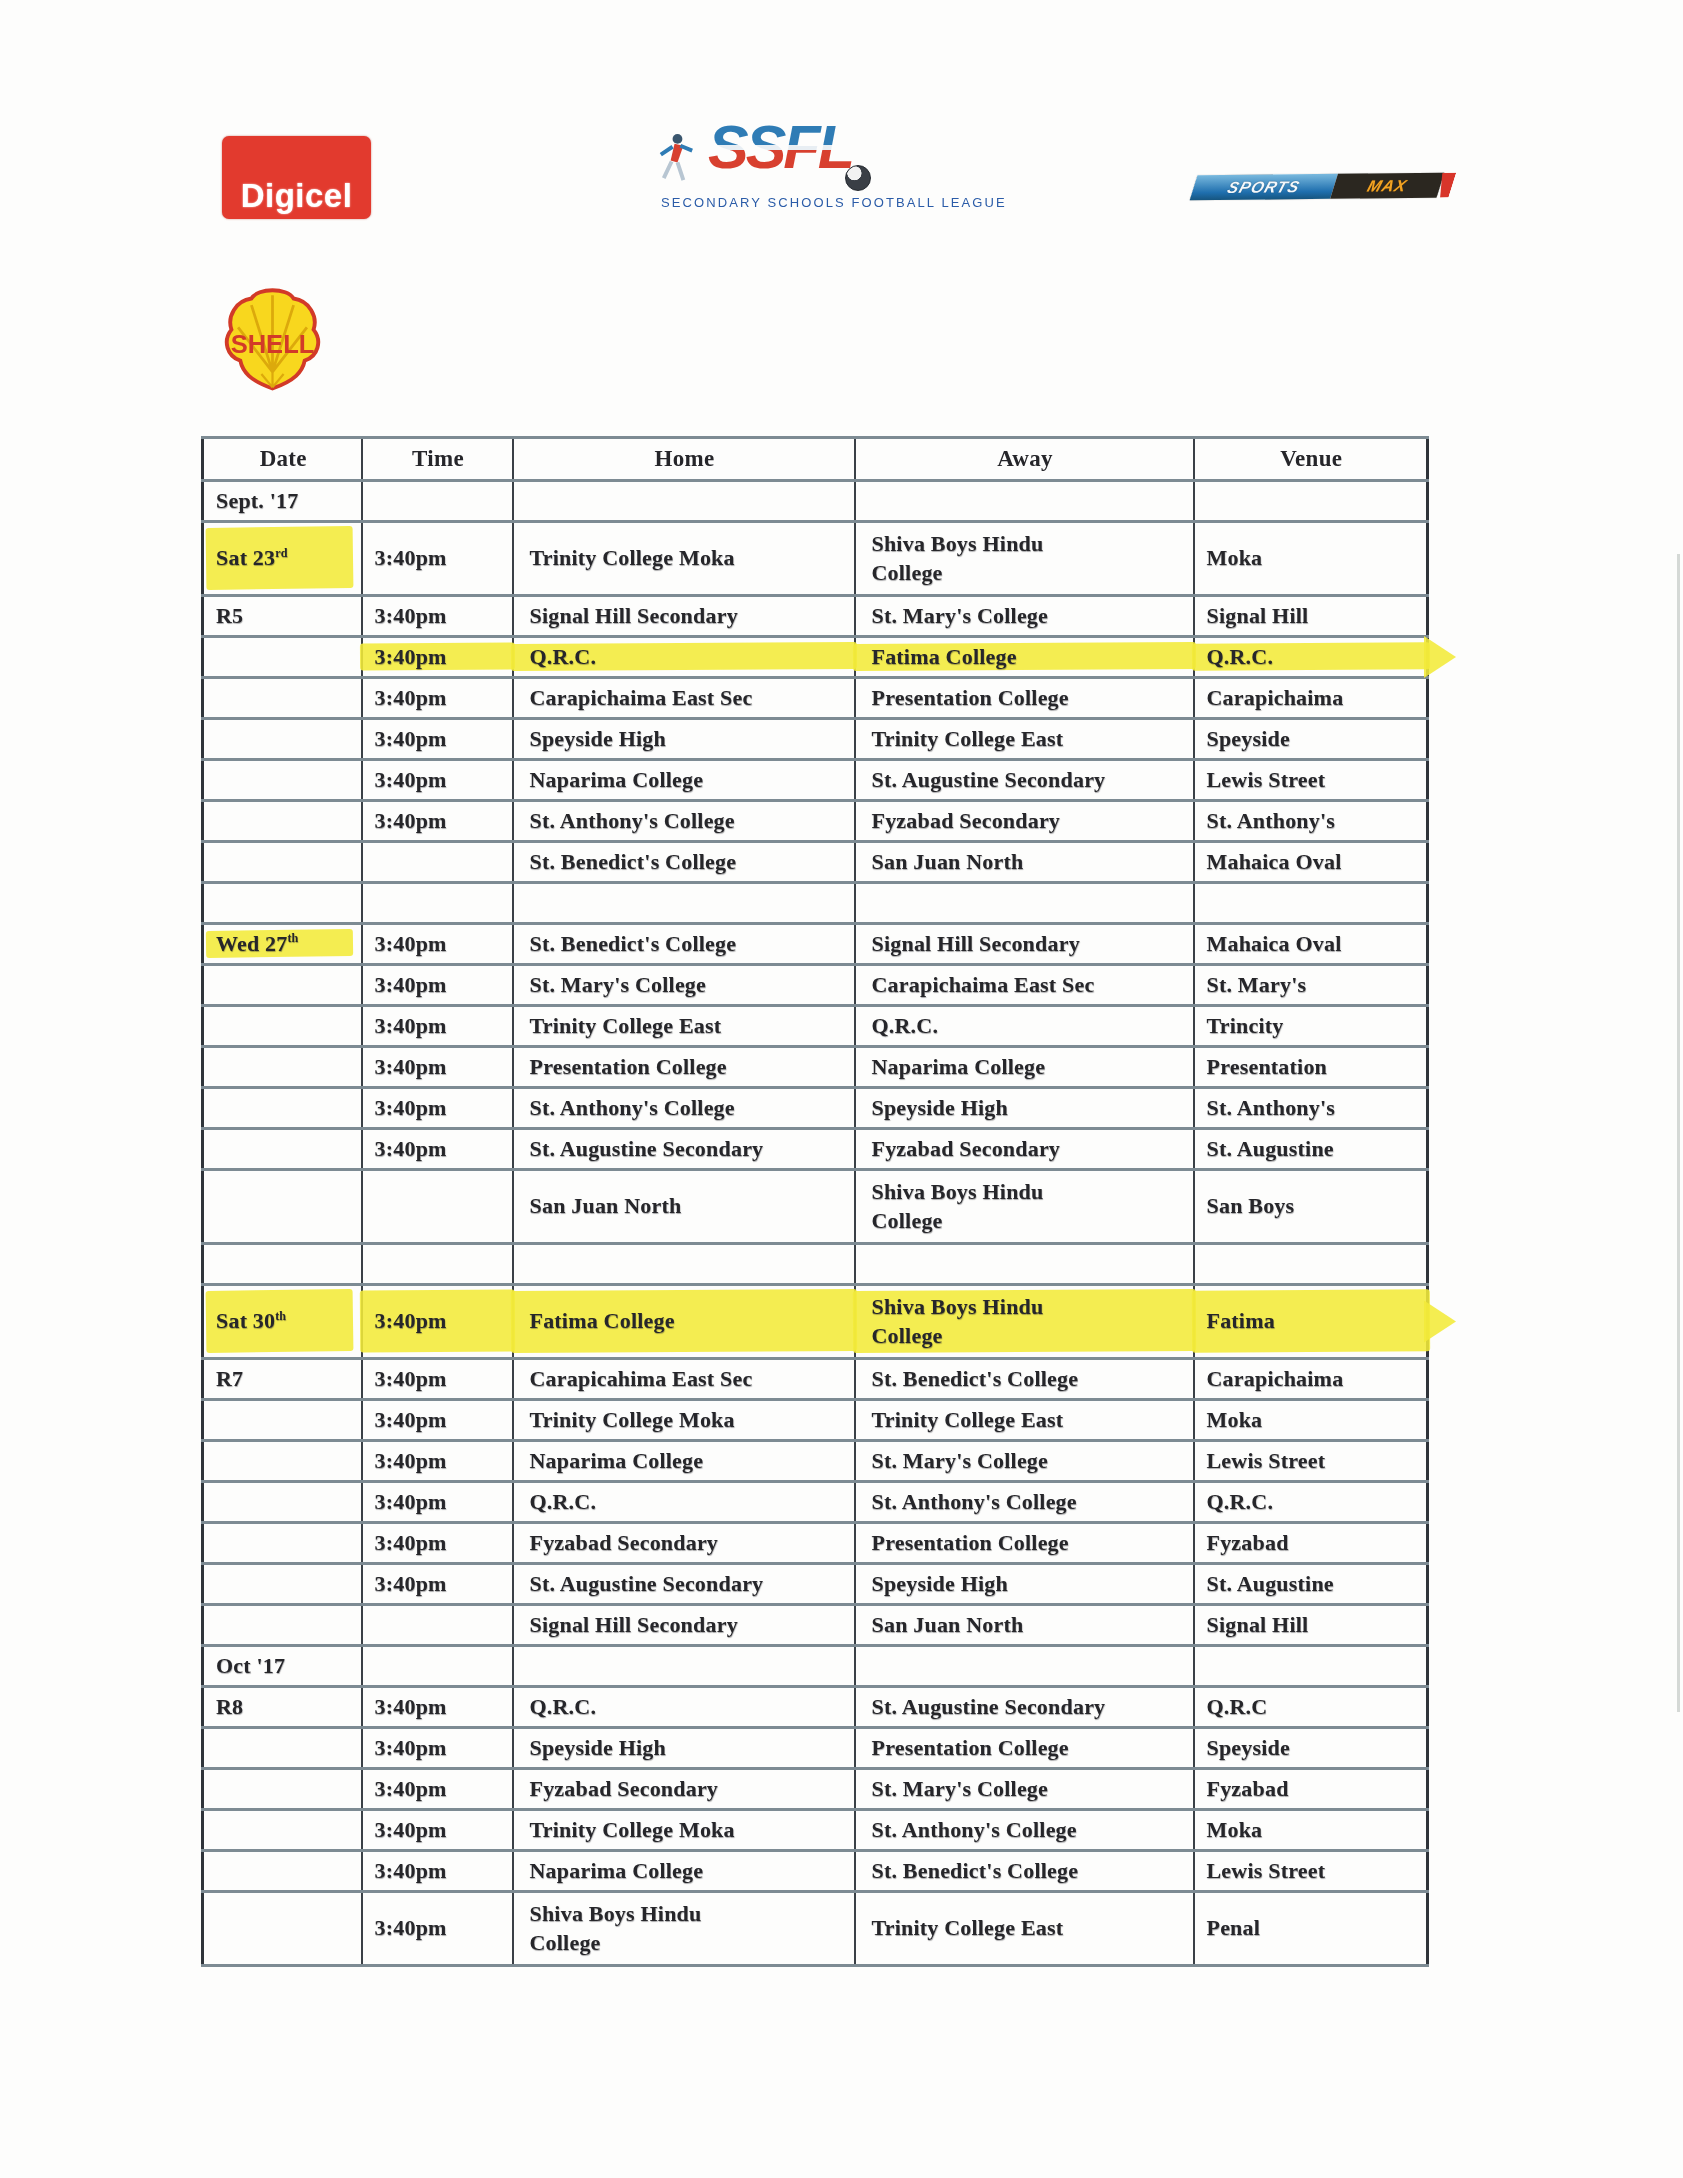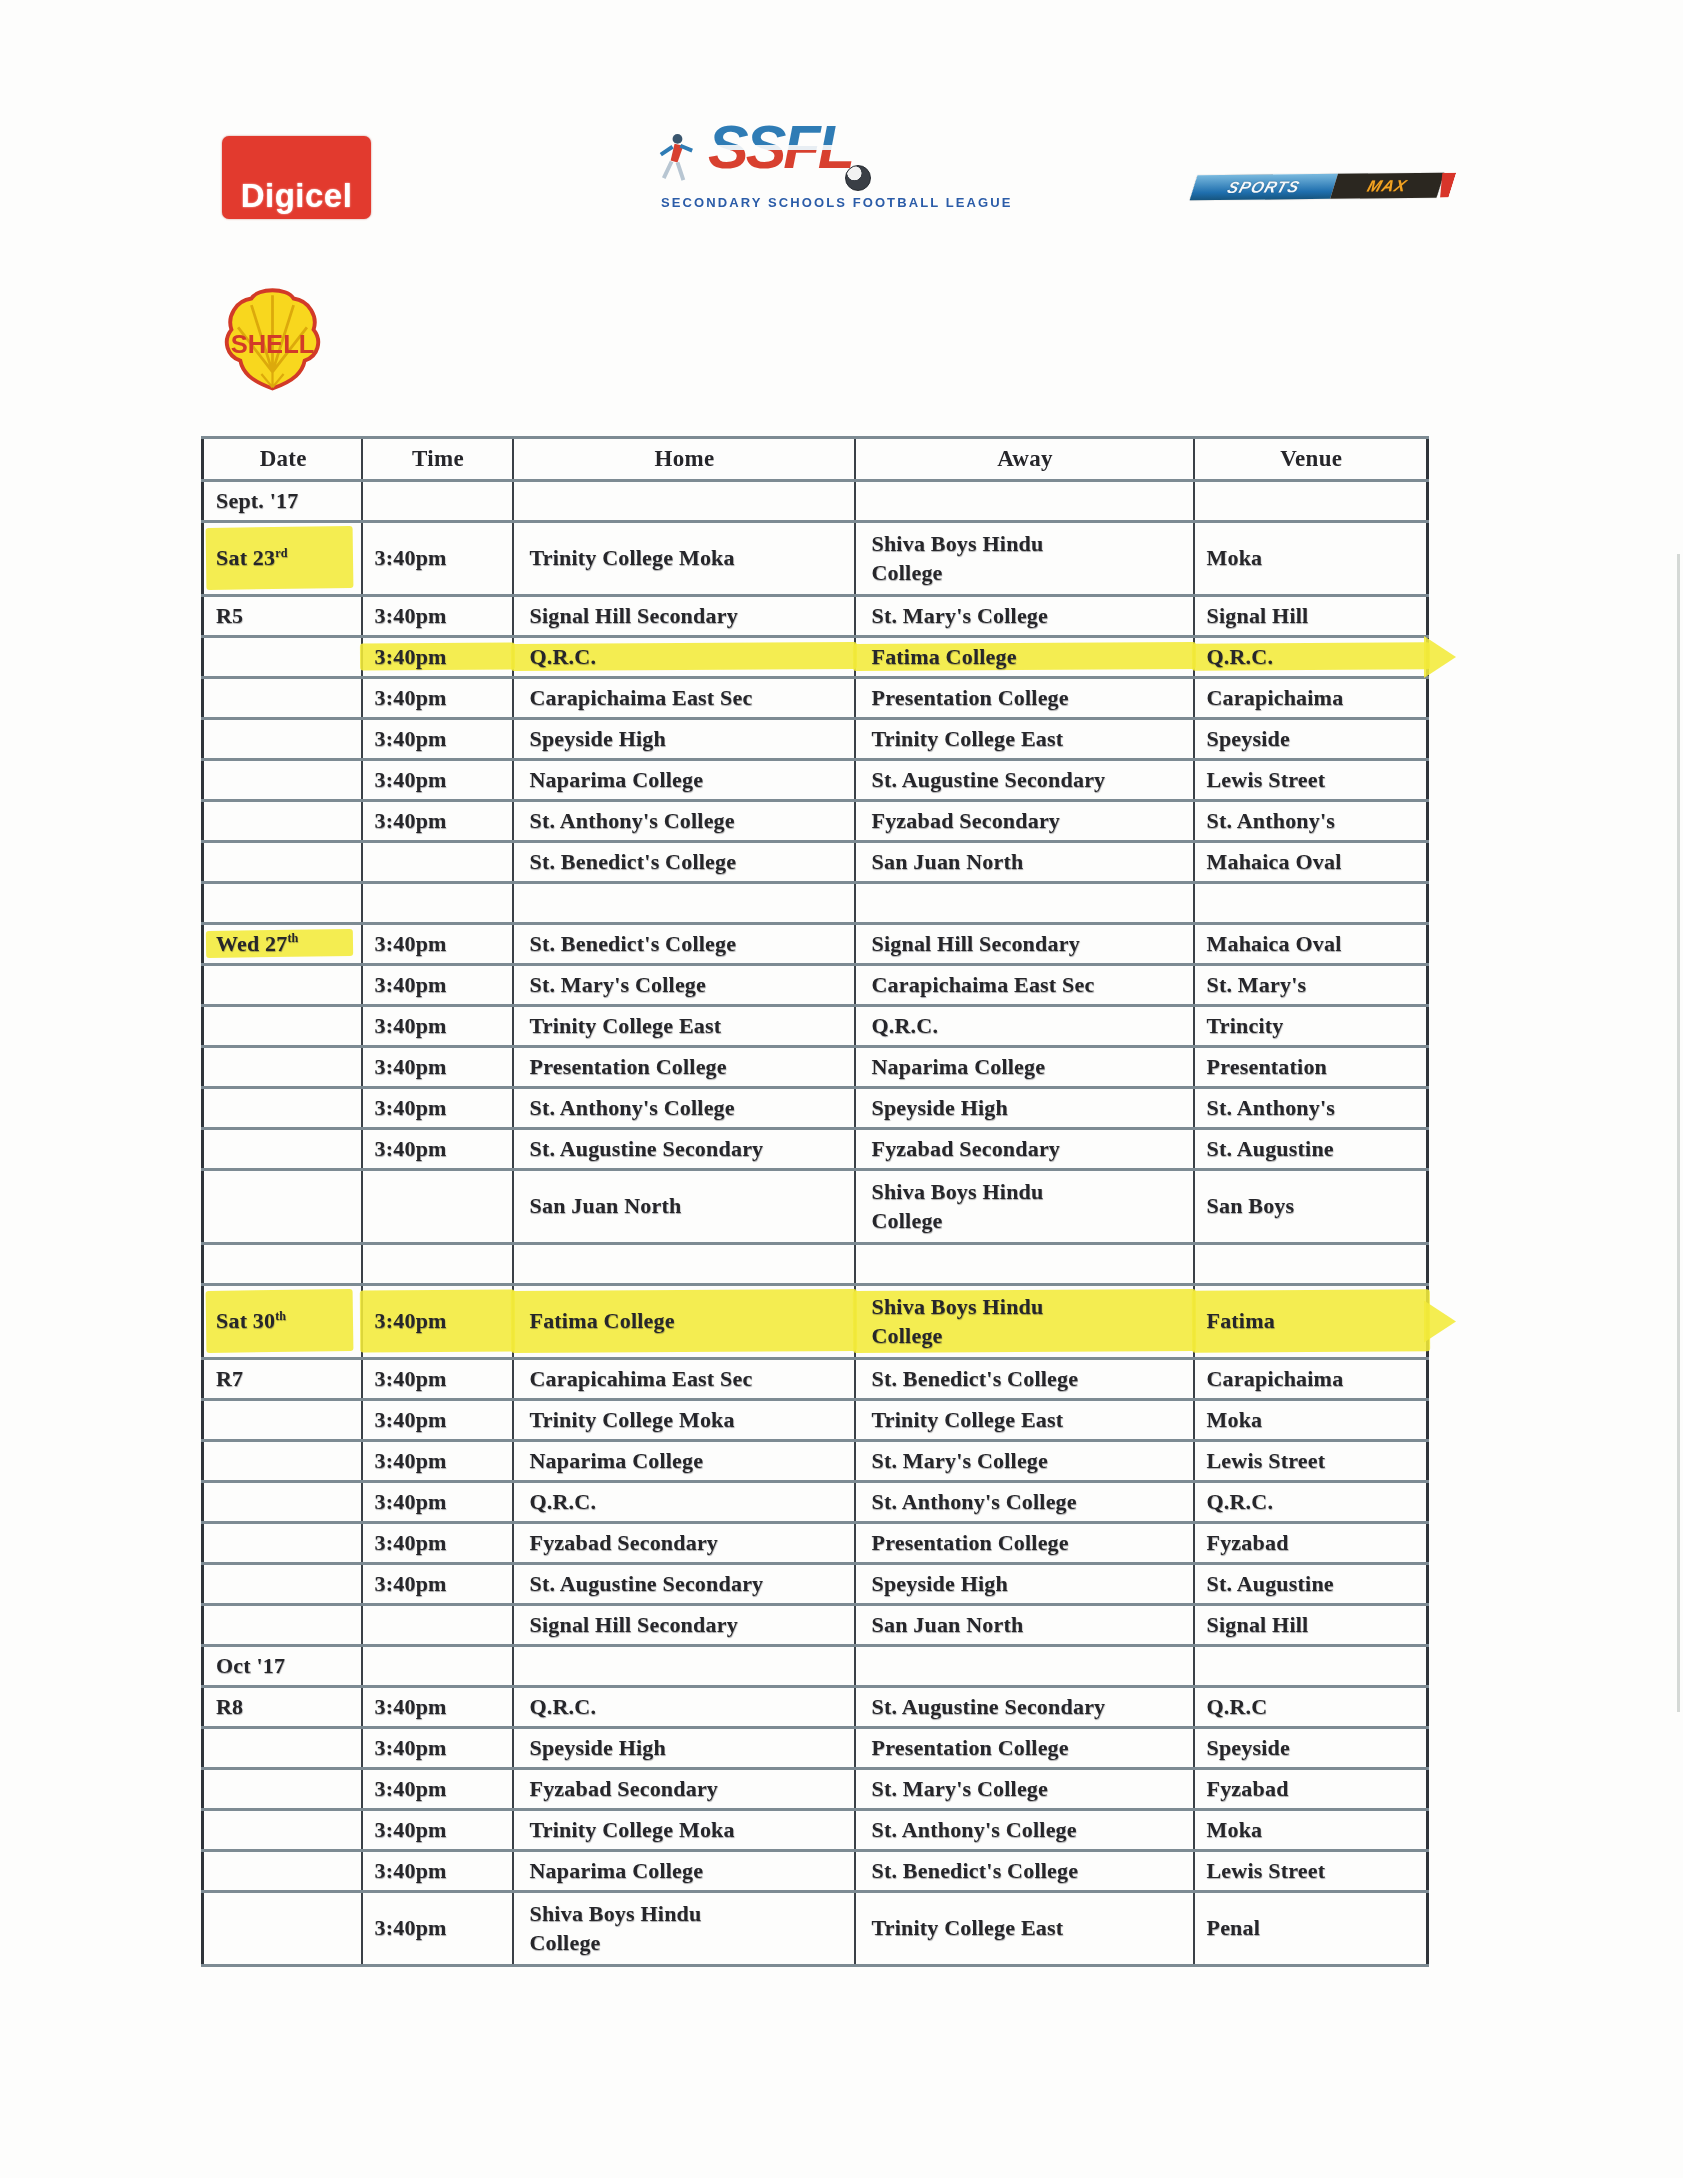--- a/index.html
+++ b/index.html
@@ -18,21 +18,21 @@
 
   .logo-ssfl{position:absolute;left:651px;top:129px;width:358px;height:81px;}
   .ssfl-letters{position:absolute;left:57px;top:-12px;font-family:"Liberation Sans",sans-serif;
     font-style:italic;font-weight:bold;font-size:61px;letter-spacing:-3px;line-height:1;
     background:linear-gradient(180deg,#2f7cb5 0%,#2f7cb5 46%,#e8eef3 46%,#e8eef3 54%,#d8402f 54%,#d8402f 100%);
     -webkit-background-clip:text;background-clip:text;color:transparent;filter:blur(0.4px);}
   .ssfl-ball{position:absolute;left:194px;top:36px;width:24px;height:24px;border-radius:50%;
     background:radial-gradient(circle at 35% 30%,#f2f2f2 0 30%,#3a3f46 32% 100%);border:1px solid #23282e;}
   .ssfl-player{position:absolute;left:0;top:2px;}
   .ssfl-caption{position:absolute;left:10px;bottom:0;font-family:"Liberation Sans",sans-serif;
-    font-weight:bold;font-size:13px;letter-spacing:2.1px;color:#2b5ca8;white-space:nowrap;filter:blur(0.3px);}
+    font-weight:normal;font-size:13px;letter-spacing:2.1px;color:#2b5ca8;white-space:nowrap;filter:blur(0.3px);}
 
   .logo-sportsmax{position:absolute;left:1194px;top:174px;width:246px;height:25px;
     transform:skewX(-18deg) rotate(-.6deg);display:flex;box-shadow:0 0 1px rgba(60,60,60,.5);}
   .sm-left{flex:0 0 57%;background:linear-gradient(180deg,#79b9de 0%,#1f6fae 70%,#16557f 100%);
     display:flex;align-items:center;justify-content:center;}
   .sm-right{flex:1;background:#2b2720;display:flex;align-items:center;justify-content:center;position:relative;}
   .sm-tip{position:absolute;right:-12px;top:0;width:14px;height:100%;background:#d8352a;
     clip-path:polygon(0 0,100% 0,100% 100%,40% 100%);}
   .sm-txt{font-family:"Liberation Sans",sans-serif;font-weight:bold;font-style:italic;font-size:16px;
     letter-spacing:1px;line-height:1;}

